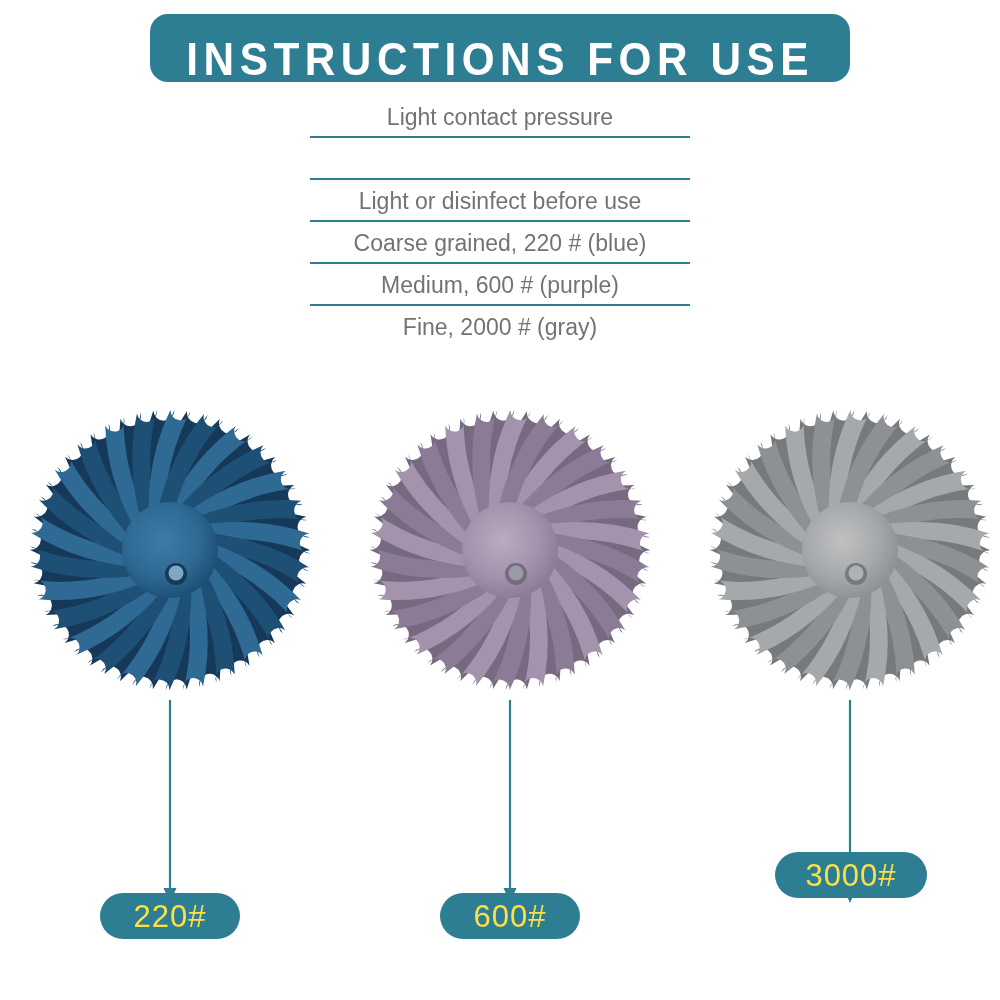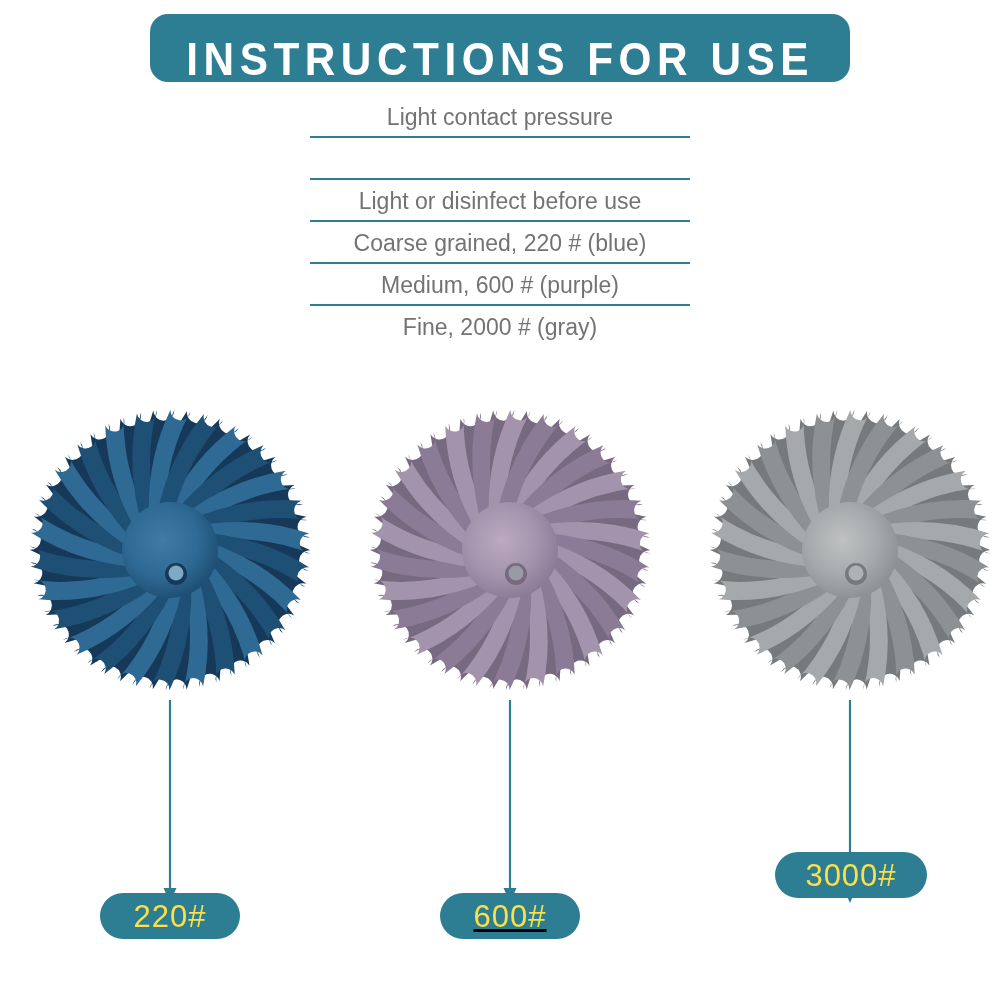--- a/index.html
+++ b/index.html
@@ -387,18 +387,18 @@
 <div class="connector" style="left:838px; top:700px;">
   <svg viewBox="0 0 24 205" xmlns="http://www.w3.org/2000/svg">
     <line x1="12" y1="0" x2="12" y2="192" stroke="#2E7E93" stroke-width="2.2"></line>
     <path d="M12 203 L5.5 188 L18.5 188 Z" fill="#2E7E93"></path>
   </svg>
 </div>
 
 <div class="grit-badge" style="left:100px; top:893px; width:140px;">
   <span class="grit-badge-label">220#</span>
 </div>
-<div class="grit-badge" style="left:440px; top:893px; width:140px;text-decoration:underline;">
+<div class="grit-badge" style="left:440px; top:893px; width:140px;">
   <span class="grit-badge-label">600#</span>
 </div>
 <div class="grit-badge" style="left:775px; top:852px; width:152px;">
   <span class="grit-badge-label">3000#</span>
 </div>
 
 </body></html>

